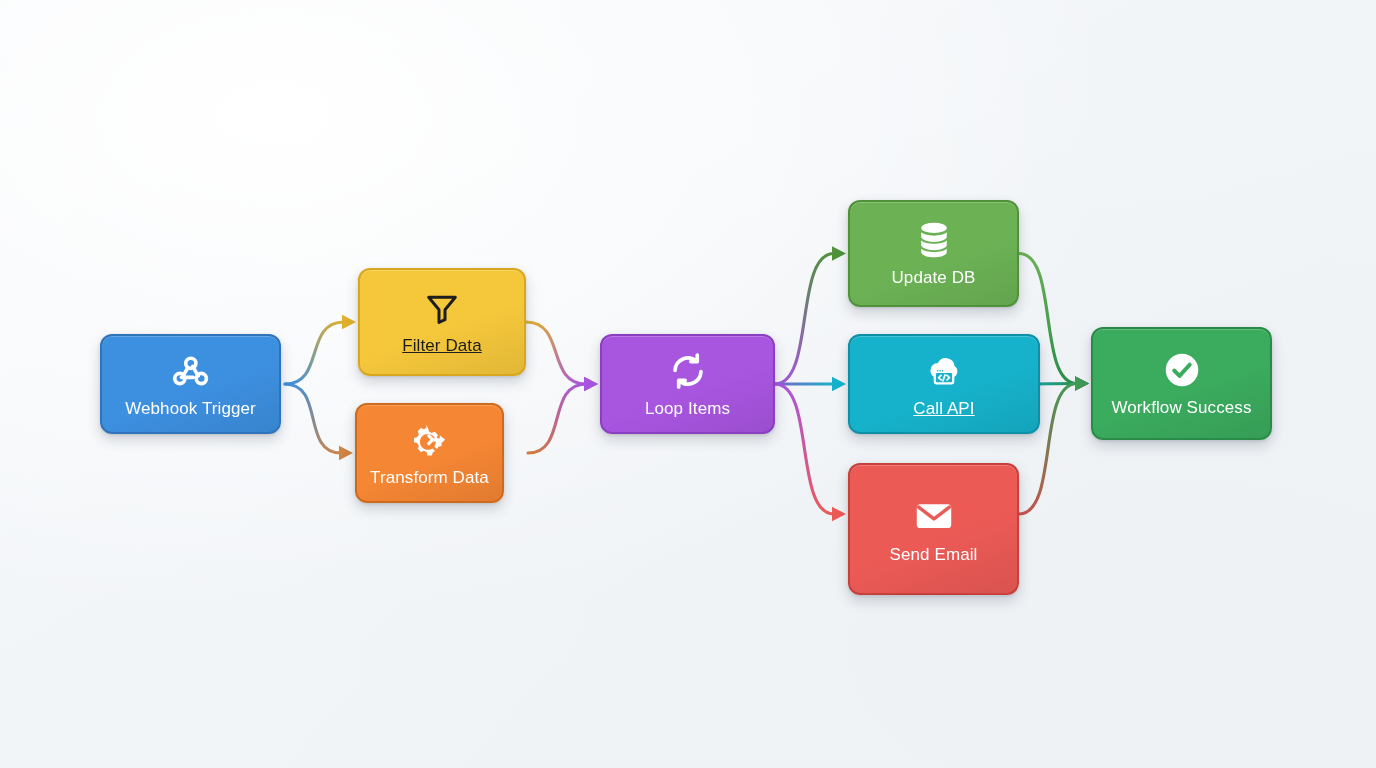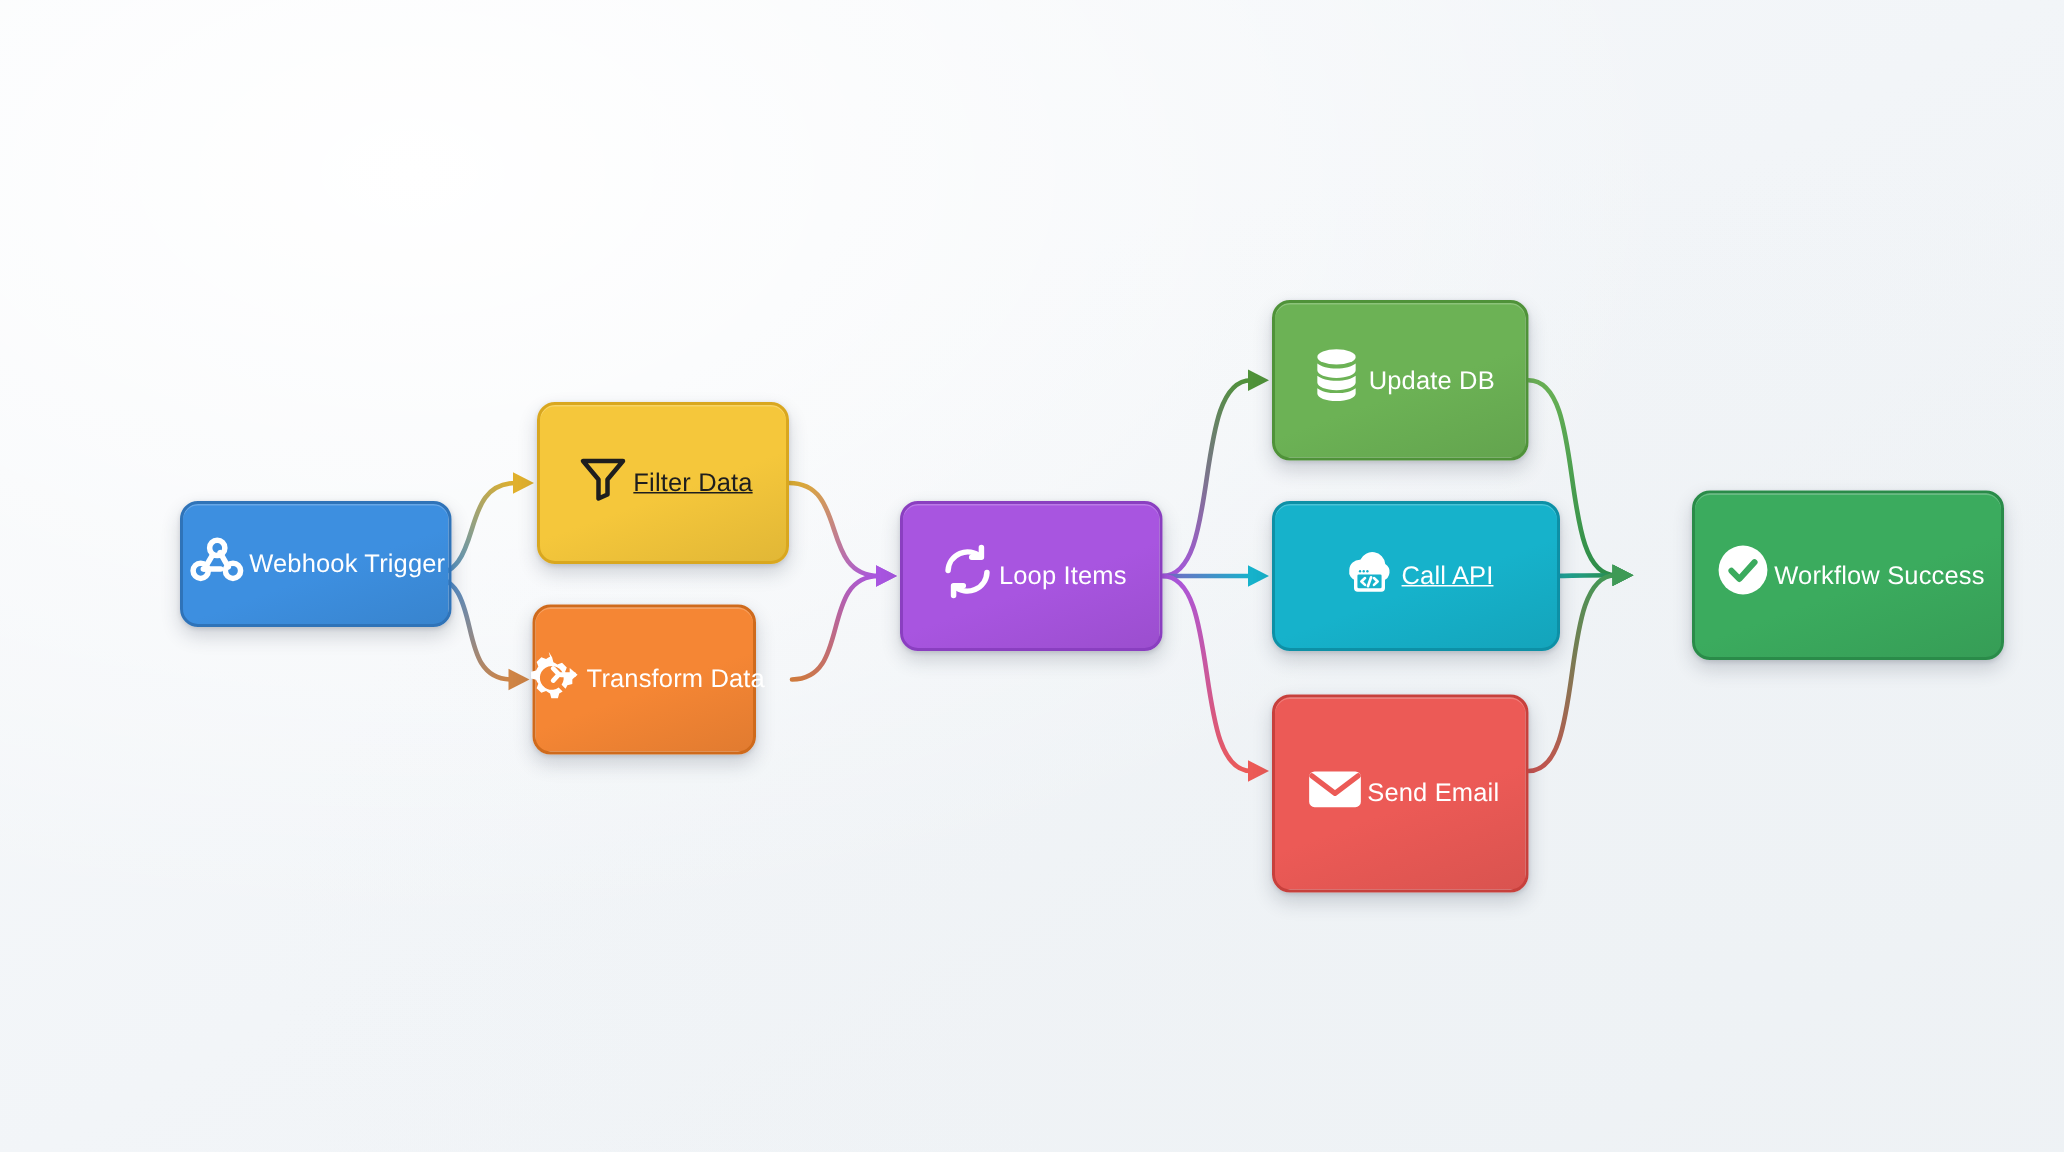--- a/index.html
+++ b/index.html
@@ -26,21 +26,21 @@
     left: 0; top: 0;
     width: 1376px;
     height: 768px;
     pointer-events: none;
   }
   .node {
     position: absolute;
     box-sizing: border-box;
     border-radius: 12px;
     display: flex;
-    flex-direction: row;
+    flex-direction: column;
     align-items: center;
     justify-content: center;
     border-style: solid;
     border-width: 2px;
     user-select: none;
   }
   .node-icon {
     display: flex;
     align-items: center;
     justify-content: center;
@@ -118,21 +118,21 @@
         <path d="M 832 506.8 L 846 514 L 832 521.2 Z" fill="#ec5a56"></path>
         <path d="M 1019 253.5 C 1059 253.5, 1037 383.5, 1077 383.5" fill="none" stroke="url(#grad-e8)" stroke-width="3.1" stroke-linecap="round"></path>
         <path d="M 1075 376.3 L 1089 383.5 L 1075 390.7 Z" fill="#2a8b49"></path>
         <path d="M 1019 384 C 1059 384, 1037 383.5, 1077 383.5" fill="none" stroke="url(#grad-e9)" stroke-width="3.1" stroke-linecap="round"></path>
         <path d="M 1075 376.3 L 1089 383.5 L 1075 390.7 Z" fill="#2a8b49"></path>
         <path d="M 1019 514 C 1059 514, 1037 383.5, 1077 383.5" fill="none" stroke="url(#grad-e10)" stroke-width="3.1" stroke-linecap="round"></path>
         <path d="M 1075 376.3 L 1089 383.5 L 1075 390.7 Z" fill="#3f9a56"></path>
       </g>
   </svg>
   <div id="nodes">
-      <div class="node" style="left: 120px; top: 334px; width: 181px; height: 84px; background: linear-gradient(160deg, rgb(61, 143, 224) 0%, rgb(61, 143, 224) 55%, rgb(56, 132, 206) 100%); border-color: rgb(47, 115, 184); color: rgb(255, 255, 255); box-shadow: rgba(40, 50, 70, 0.2) 0px 6px 13px, rgba(40, 50, 70, 0.14) 0px 1px 3px, rgba(255, 255, 255, 0.22) 0px 1px 0px inset;">
+      <div class="node" style="left: 100px; top: 334px; width: 181px; height: 100px; background: linear-gradient(160deg, rgb(61, 143, 224) 0%, rgb(61, 143, 224) 55%, rgb(56, 132, 206) 100%); border-color: rgb(47, 115, 184); color: rgb(255, 255, 255); box-shadow: rgba(40, 50, 70, 0.2) 0px 6px 13px, rgba(40, 50, 70, 0.14) 0px 1px 3px, rgba(255, 255, 255, 0.22) 0px 1px 0px inset;">
         <div class="node-icon">
           <svg width="42" height="42" viewBox="0 0 24 24" fill="none" stroke="#ffffff" stroke-width="2.1" stroke-linecap="round" stroke-linejoin="round">
       <path d="M10.2 10.1 7.0 15.6"></path>
       <path d="M13.0 9.4l3.1 5.4"></path>
       <path d="M6.6 15.6h6.6"></path>
       <circle cx="11.9" cy="7.6" r="2.9"></circle>
       <circle cx="5.6" cy="16.3" r="2.9"></circle>
       <circle cx="17.9" cy="16.3" r="2.9"></circle>
     </svg>
         </div>
@@ -197,21 +197,21 @@
       </div>
       <div class="node" style="left: 848px; top: 463px; width: 171px; height: 132px; background: linear-gradient(160deg, rgb(236, 90, 86) 0%, rgb(236, 90, 86) 55%, rgb(217, 83, 79) 100%); border-color: rgb(199, 64, 60); color: rgb(255, 255, 255); box-shadow: rgba(40, 50, 70, 0.2) 0px 6px 13px, rgba(40, 50, 70, 0.14) 0px 1px 3px, rgba(255, 255, 255, 0.22) 0px 1px 0px inset;">
         <div class="node-icon">
           <svg width="44" height="44" viewBox="0 0 24 24">
       <rect x="2.6" y="5.6" width="18.8" height="13.0" rx="2.0" fill="#ffffff"></rect>
       <path d="M3.6 7.2 12 13.6l8.4-6.4" fill="none" stroke="#ec5a56" stroke-width="1.9" stroke-linecap="round" stroke-linejoin="round"></path>
     </svg>
         </div>
         <div class="node-label">Send Email</div>
       </div>
-      <div class="node" style="left: 1128px; top: 327px; width: 208px; height: 113px; background: linear-gradient(160deg, rgb(59, 171, 94) 0%, rgb(59, 171, 94) 55%, rgb(54, 157, 86) 100%); border-color: rgb(42, 139, 73); color: rgb(255, 255, 255); box-shadow: rgba(40, 50, 70, 0.2) 0px 6px 13px, rgba(40, 50, 70, 0.14) 0px 1px 3px, rgba(255, 255, 255, 0.22) 0px 1px 0px inset;">
+      <div class="node" style="left: 1091px; top: 327px; width: 181px; height: 113px; background: linear-gradient(160deg, rgb(59, 171, 94) 0%, rgb(59, 171, 94) 55%, rgb(54, 157, 86) 100%); border-color: rgb(42, 139, 73); color: rgb(255, 255, 255); box-shadow: rgba(40, 50, 70, 0.2) 0px 6px 13px, rgba(40, 50, 70, 0.14) 0px 1px 3px, rgba(255, 255, 255, 0.22) 0px 1px 0px inset;">
         <div class="node-icon">
           <svg width="42" height="42" viewBox="0 0 24 24">
       <circle cx="12" cy="12" r="9.3" fill="#ffffff"></circle>
       <path d="M7.6 12.3 10.6 15.4 16.4 9.0" fill="none" stroke="#3bab5e" stroke-width="2.3" stroke-linecap="round" stroke-linejoin="round"></path>
     </svg>
         </div>
         <div class="node-label">Workflow Success</div>
       </div>
     </div>
 </div>

